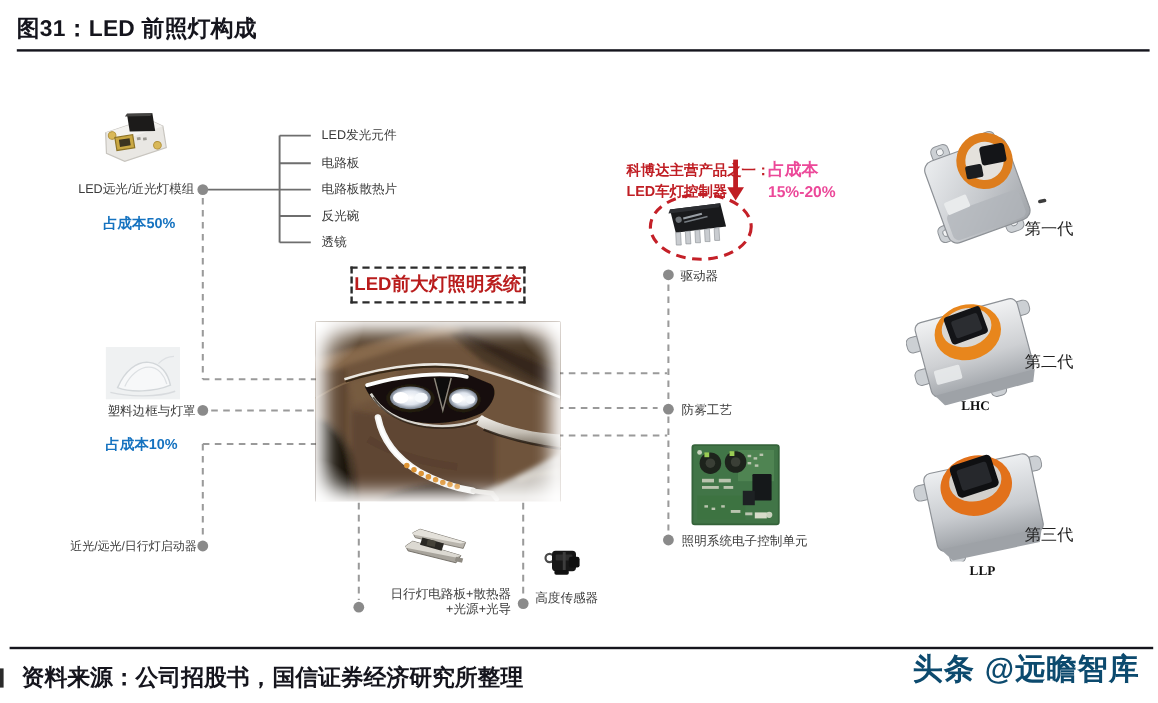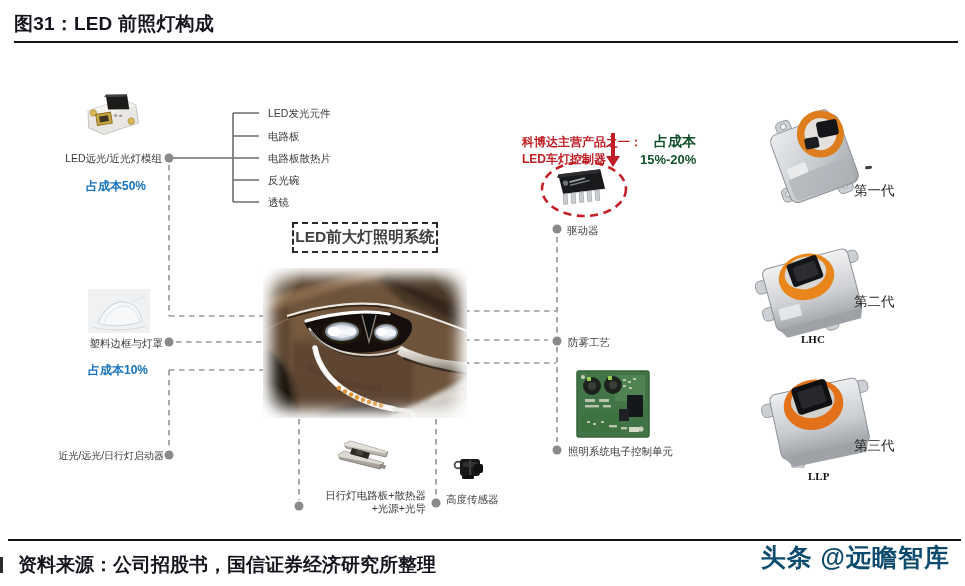--- a/index.html
+++ b/index.html
@@ -6,23 +6,23 @@
   html,body { background:#fff; }
   body { font-family:"Liberation Sans", sans-serif; }
   .page { position:relative; width:965px; height:586px; background:#fff; overflow:hidden; }
 
   .fig-title { position:absolute; left:14px; top:11px; font-size:19px; font-weight:bold; color:#15151d; letter-spacing:0.2px; white-space:nowrap; }
   .title-rule { position:absolute; left:14px; top:41px; width:944px; height:2px; background:#15151d; }
 
   .lbl { position:absolute; color:#3b3b3b; font-size:10.5px; white-space:nowrap; line-height:12px; }
   .cost { position:absolute; color:#1673c0; font-weight:bold; font-size:12px; white-space:nowrap; }
   .red-note { position:absolute; color:#c01e24; font-weight:bold; font-size:12px; line-height:17px; white-space:nowrap;margin-top:28px; }
-  .blue-note { position:absolute; color:#14532d; font-weight:bold; font-size:14px; line-height:18px; text-align:right; white-space:nowrap; width:56px; }
-
-  .system-box { position:absolute; left:292px; top:222px; width:146px; height:31px; border:2px dashed #2b2b2b; display:flex; align-items:center; justify-content:center; font-size:15.5px; font-weight:bold; color:#404040; white-space:nowrap; background:#fff; }
+  .blue-note { position:absolute; color:#ec4899; font-weight:bold; font-size:14px; line-height:18px; text-align:left; white-space:nowrap; width:56px; }
+
+  .system-box { position:absolute; left:292px; top:222px; width:146px; height:31px; border:2px dashed #2b2b2b; display:flex; align-items:center; justify-content:center; font-size:15.5px; font-weight:bold; color:#b91c1c; white-space:nowrap; background:#fff; }
 
   .gen-label { position:absolute; font-size:13.5px; color:#222; white-space:nowrap; }
   .gen-sub { position:absolute; font-family:"Liberation Serif", serif; font-weight:bold; font-size:11px; color:#111; white-space:nowrap; }
   .gen1-dash { position:absolute; left:865px; top:166px; width:7px; height:3px; background:#3c3c3c; border-radius:2px; transform:rotate(-10deg); }
 
   .src-rule { position:absolute; left:8px; top:539px; width:953px; height:2px; background:#15151d; }
   .src-text { position:absolute; left:18px; top:552px; font-size:19px; font-weight:bold; color:#15151d; white-space:nowrap; }
   .left-cut { position:absolute; left:0; top:557px; width:3px; height:16px; background:#2a2a2a; }
 
   .watermark { position:absolute; right:15px; top:541px; font-size:25px; font-weight:bold; color:#0c4a6e; white-space:nowrap; letter-spacing:1px;

